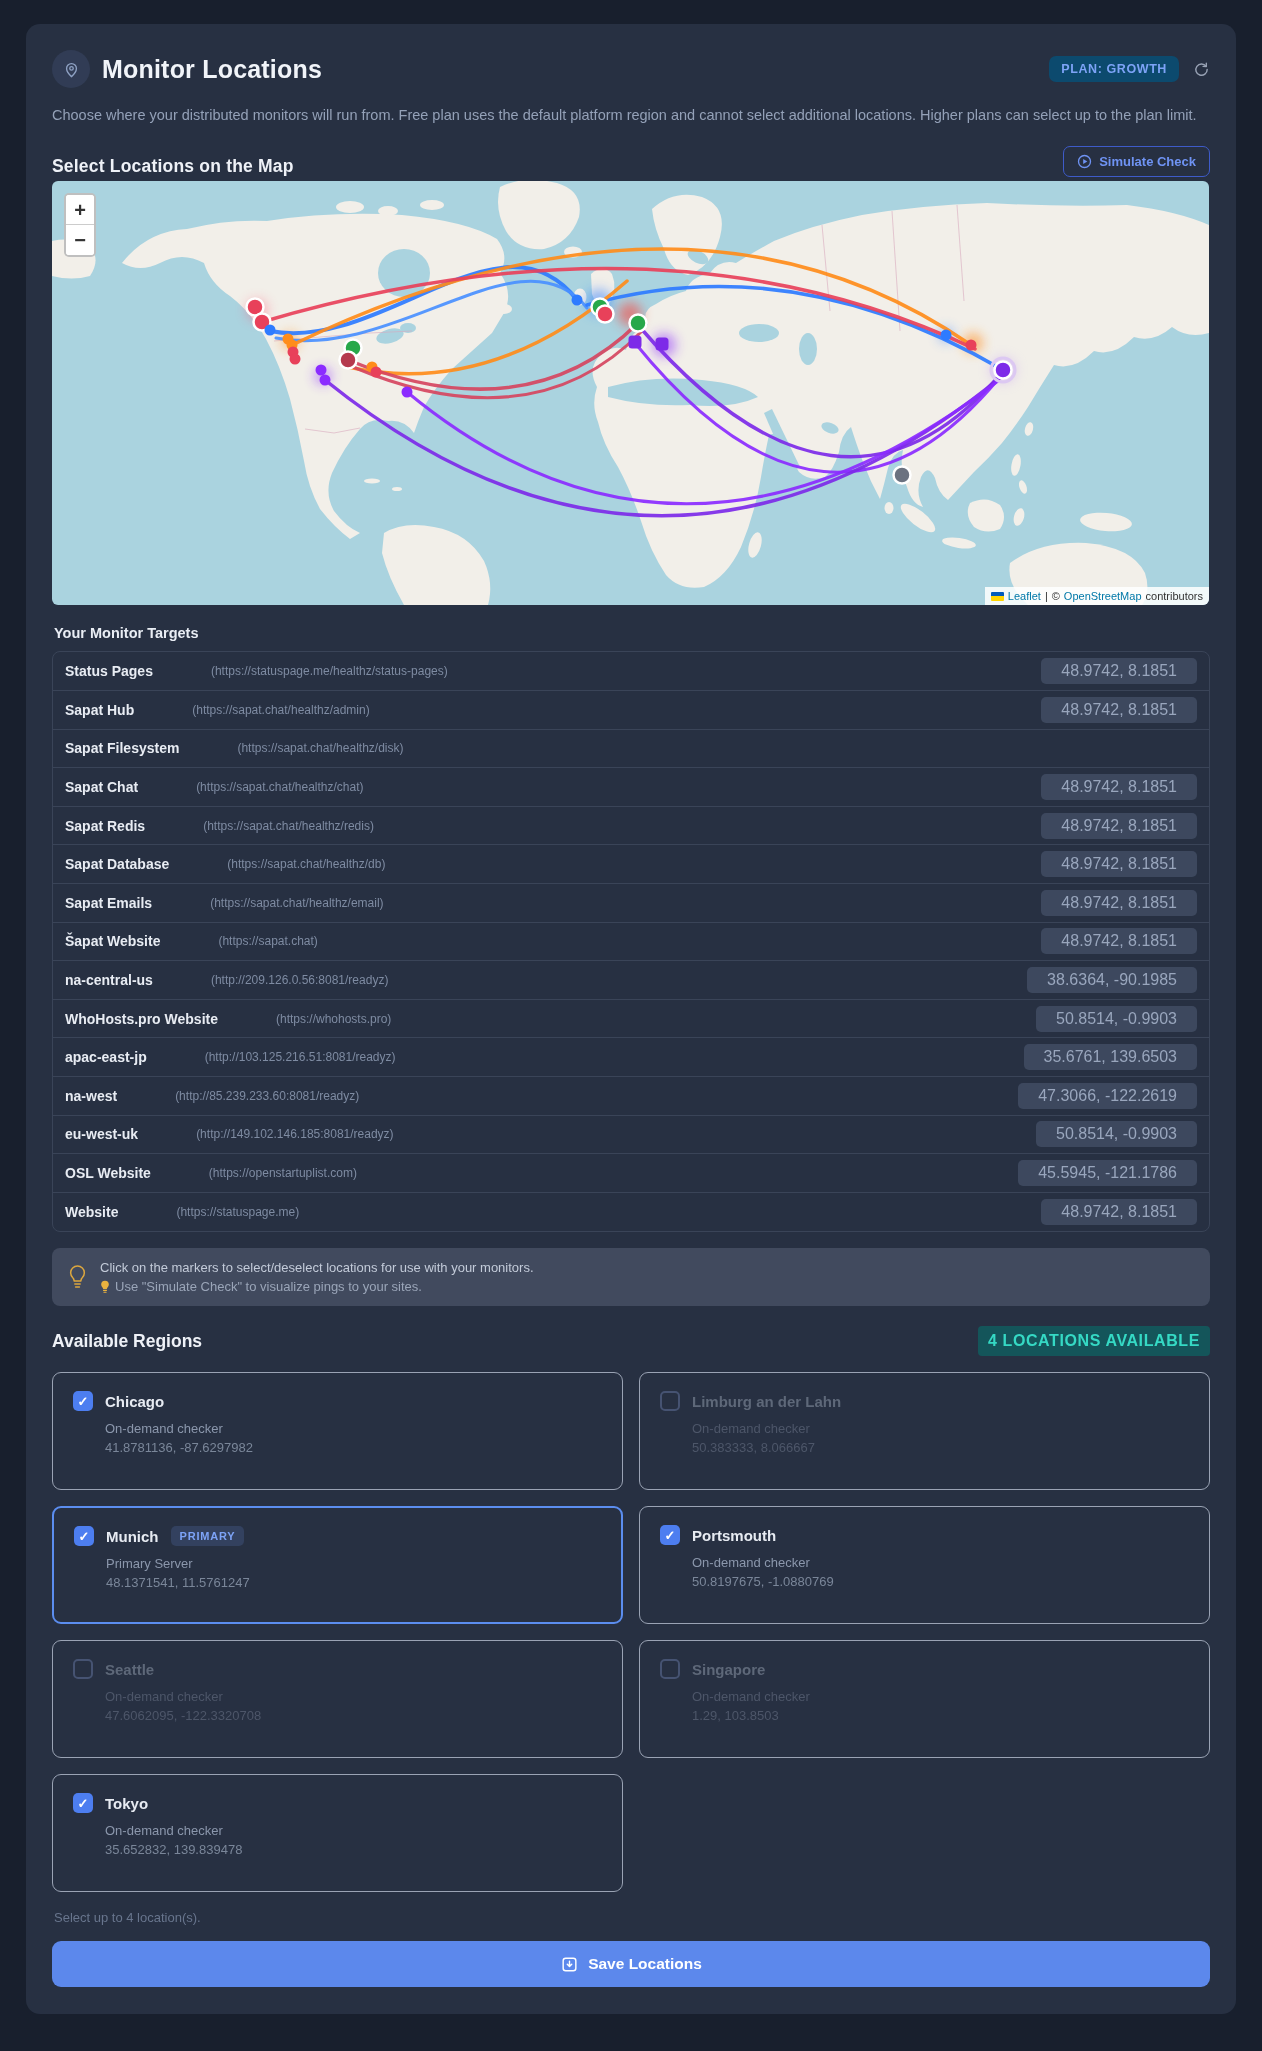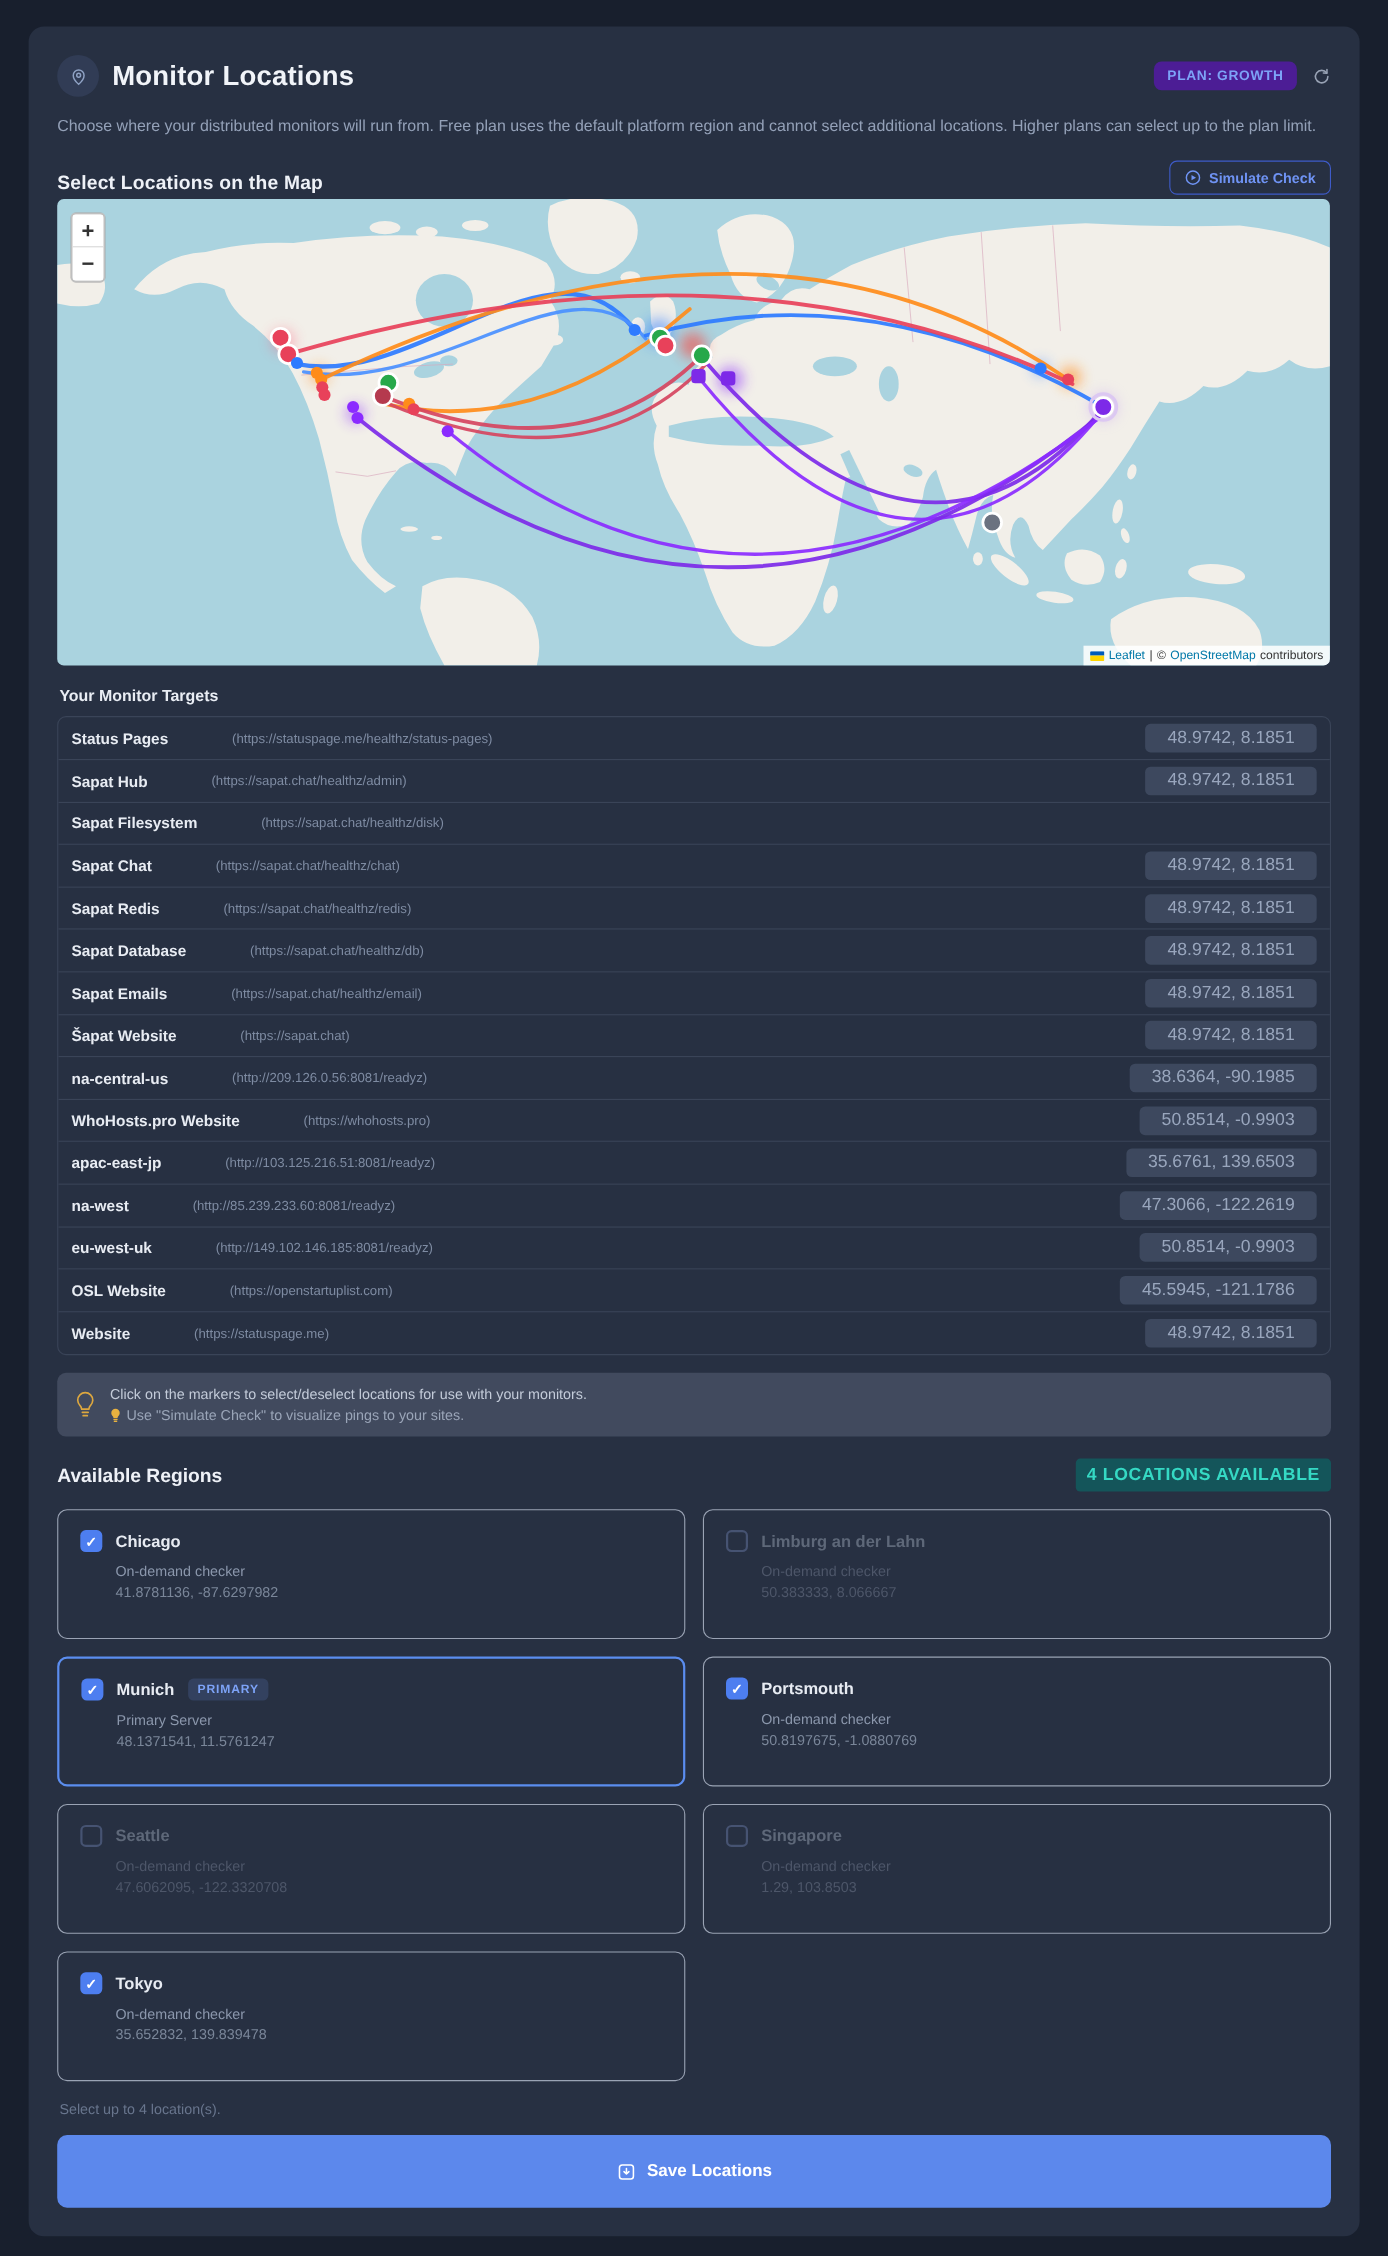--- a/index.html
+++ b/index.html
@@ -20,21 +20,21 @@
   }
   
   .hdr{display:flex;align-items:center;gap:12px;}
   .hdr-icon{
     width:38px;height:38px;border-radius:50%;
     background:#313c55;display:flex;align-items:center;justify-content:center;flex:none;
   }
   .hdr-title{font-size:25px;font-weight:700;color:#f1f4f9;letter-spacing:.2px;}
   .hdr-right{margin-left:auto;display:flex;align-items:center;gap:14px;}
   .plan-badge{
-    background:#4c1d95;color:#7da3f7;font-size:12.5px;font-weight:700;
+    background:#0c4a6e;color:#7da3f7;font-size:12.5px;font-weight:700;
     letter-spacing:.6px;padding:6px 12px;border-radius:7px;white-space:nowrap;
   }
   .refresh-btn{background:none;border:none;padding:0;cursor:pointer;display:flex;}
   .desc{color:#94a1b8;font-size:14.5px;line-height:1.55;margin:16px 0 20px 0;max-width:1160px;}
   
   .sec-row{display:flex;align-items:flex-end;margin-bottom:4px;}
   .sec-title{color:#eef1f7;font-size:17.5px;font-weight:700;letter-spacing:.2px;}
   .simulate-btn{
     margin-left:auto;display:flex;align-items:center;gap:7px;
     background:transparent;border:1px solid #3e5bc9;color:#6f93f4;
@@ -112,21 +112,21 @@
   .badge-primary{
     background:#33415f;color:#7da3f7;font-size:11px;font-weight:700;letter-spacing:.8px;
     padding:4px 9px;border-radius:5px;
   }
   .card-sub{color:#8b97ac;font-size:13px;margin:10px 0 4px 32px;}
   .card-coords{color:#7a8699;font-size:13px;margin-left:32px;}
   .card.dim .card-title{color:#5e6879;}
   .card.dim .card-sub,.card.dim .card-coords{color:#4d5669;}
   .select-note{color:#68758d;font-size:13px;margin:18px 0 16px 2px;}
   .save-btn{
-    width:100%;height:66px;background:#5c88ec;border:none;border-radius:9px;
+    width:100%;height:46px;background:#5c88ec;border:none;border-radius:9px;
     color:#fff;font-size:15.5px;font-weight:600;cursor:pointer;
     display:flex;align-items:center;justify-content:center;gap:9px;
     font-family:"Liberation Sans",sans-serif;
   }
 </style>
 </head>
 <body>
 
 <div class="panel">
 

